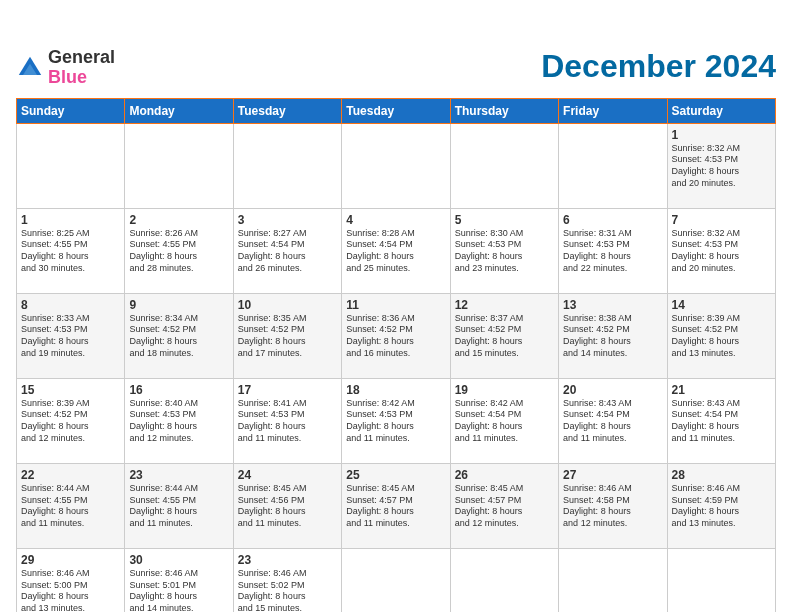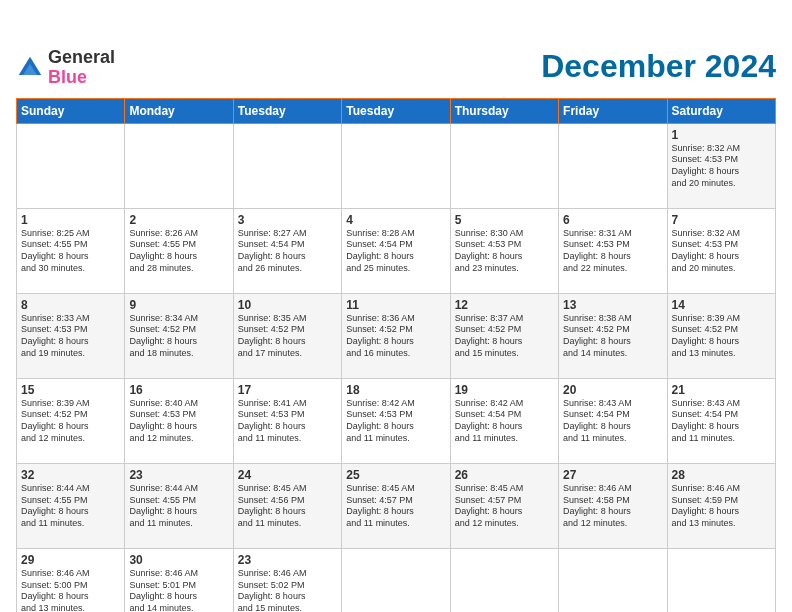--- a/index.html
+++ b/index.html
@@ -230,21 +230,21 @@
         <span class="day-num">20</span>
         <div class="cell-content">Sunrise: 8:43 AM<br>Sunset: 4:54 PM<br>Daylight: 8 hours<br>and 11 minutes.</div>
       </td>
           <td>
         <span class="day-num">21</span>
         <div class="cell-content">Sunrise: 8:43 AM<br>Sunset: 4:54 PM<br>Daylight: 8 hours<br>and 11 minutes.</div>
       </td>
         </tr>
         <tr>
           <td>
-        <span class="day-num">32</span>
+        <span class="day-num">22</span>
         <div class="cell-content">Sunrise: 8:44 AM<br>Sunset: 4:55 PM<br>Daylight: 8 hours<br>and 11 minutes.</div>
       </td>
           <td>
         <span class="day-num">23</span>
         <div class="cell-content">Sunrise: 8:44 AM<br>Sunset: 4:55 PM<br>Daylight: 8 hours<br>and 11 minutes.</div>
       </td>
           <td>
         <span class="day-num">24</span>
         <div class="cell-content">Sunrise: 8:45 AM<br>Sunset: 4:56 PM<br>Daylight: 8 hours<br>and 11 minutes.</div>
       </td>

